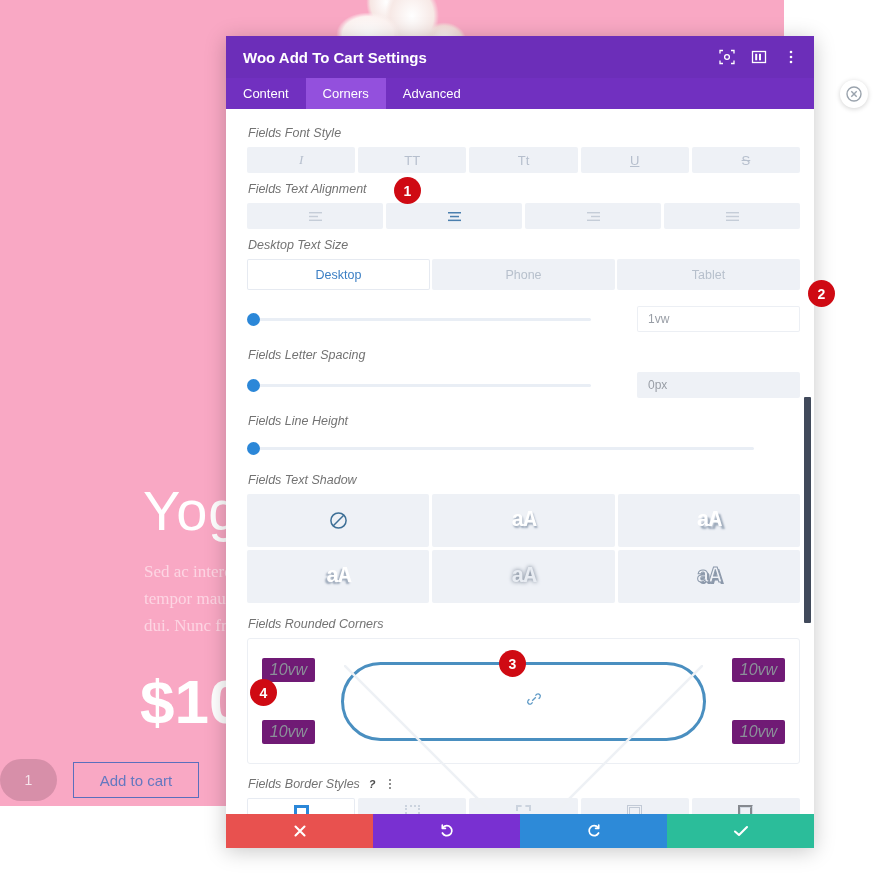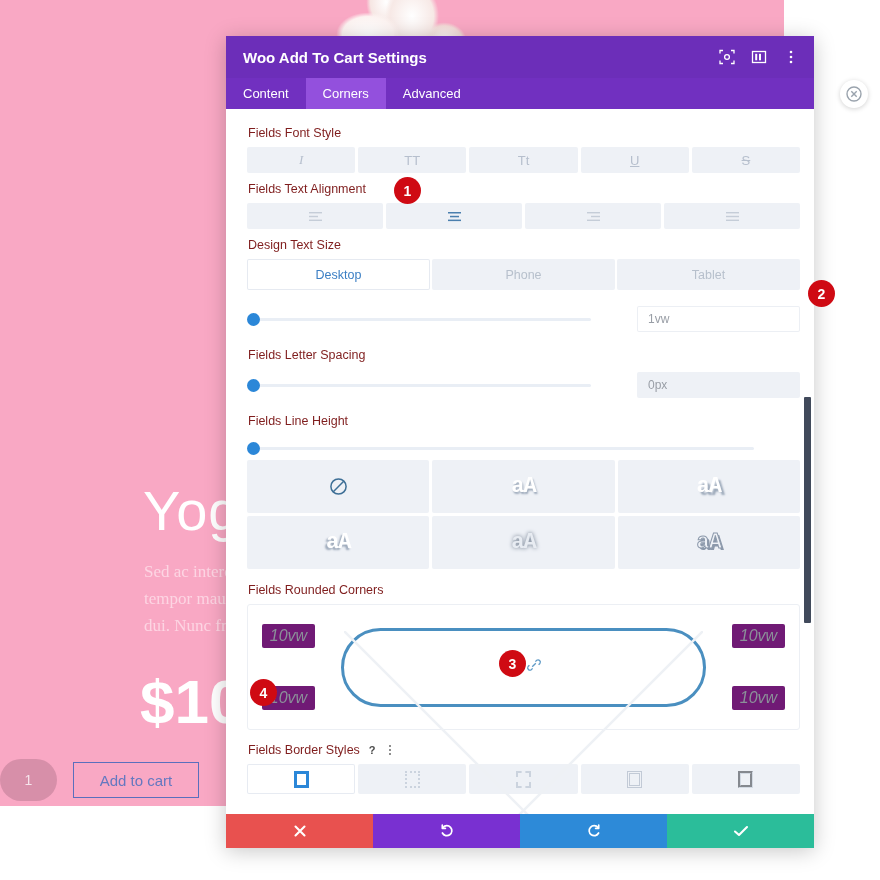--- a/index.html
+++ b/index.html
@@ -79,22 +79,22 @@
     color: #ffffff; font-size: 13px; cursor: pointer;
   }
   .m-tab.active { background: #9350dd; }
 
   .m-body {
     flex: 1 1 auto; position: relative; overflow: hidden;
     padding: 8px 14px 0 21px; background: #ffffff;
   }
 
   .label {
-    font-size: 12.5px; color: #7f1d1d; margin: 9px 0 7px 1px;
-    display: flex; align-items: center; gap: 6px;
+    font-size: 12.5px; color: #737373; margin: 9px 0 7px 1px;
+    display: flex; align-items: center; gap: 6px; font-style: italic;
   }
   .label .help, .label .dots { cursor: pointer; display: inline-flex; }
 
   .seg-row { display: flex; gap: 3px; }
   .seg {
     flex: 1; height: 26px; background: #eef1f6; border-radius: 2px;
     display: flex; align-items: center; justify-content: center; cursor: pointer;
   }
   .seg-fs { font-size: 13px; color: #b6bfcd; }
 
@@ -289,21 +289,21 @@
       </div>
       <div class="seg">
         <svg width="13" height="11">
             <rect y="1" width="13" height="1.4" fill="#c5cdd8"></rect>
             <rect y="4.8" width="13" height="1.4" fill="#c5cdd8"></rect>
             <rect y="8.6" width="13" height="1.4" fill="#c5cdd8"></rect>
           </svg>
       </div>
     </div>
 
-    <div class="label">Design Text Size</div>
+    <div class="label">Desktop Text Size</div>
     <div class="tab3-row">
       <div class="tab3 active">Desktop</div>
       <div class="tab3">Phone</div>
       <div class="tab3">Tablet</div>
     </div>
     <div class="slider-row" style="margin-top:16px;">
       <div class="slider">
         <div class="slider-track"></div>
         <div class="slider-knob"></div>
       </div>
@@ -320,20 +320,21 @@
     </div>
 
     <div class="label" style="margin-top:16px;">Fields Line Height</div>
     <div class="slider-row">
       <div class="slider">
         <div class="slider-track"></div>
         <div class="slider-knob"></div>
       </div>
     </div>
 
+    <div class="label" style="margin-top:15px;">Fields Text Shadow</div>
     <div class="shadow-grid">
       <div class="shadow-cell">
         <svg width="19" height="19" viewBox="0 0 19 19">
           <circle cx="9.5" cy="9.5" r="7.6" fill="none" stroke="#3d6f96" stroke-width="1.5"></circle>
           <line x1="4.3" y1="14.7" x2="14.7" y2="4.3" stroke="#3d6f96" stroke-width="1.5"></line>
         </svg>
       </div>
       <div class="shadow-cell">
           <span class="sh-txt sh-1">aA</span>
         </div>

